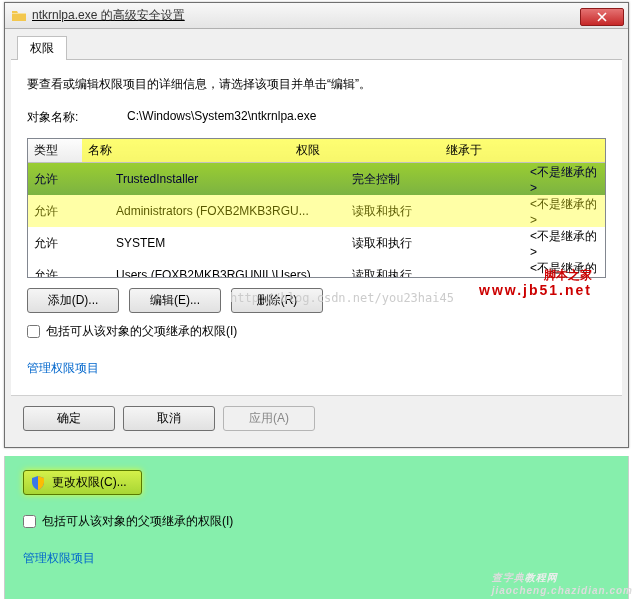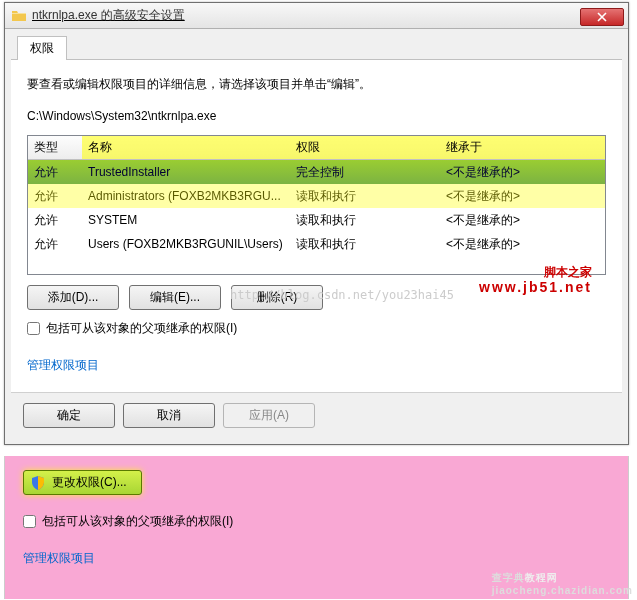--- a/index.html
+++ b/index.html
@@ -15,40 +15,40 @@
 .tab { display:inline-block; padding: 3px 12px; border:1px solid #c0c0c0; border-bottom:none; background:#fff; position:relative; top:1px; }
 .inner { padding: 12px 16px 6px; background:#fff; }
 .instr { margin: 4px 0 16px; }
 .row { display:flex; margin-bottom: 6px; }
 .label { width: 100px; }
 .pathv { flex:1; }
 .listbox { border:1px solid #828790; margin-top: 12px; height: 140px; overflow:hidden; background:#fff; }
 .hdr { display:flex; background: linear-gradient(#fdfdfd,#ededed); border-bottom:1px solid #c0c0c0; }
 .hdr span, .lrow span { padding: 3px 6px; }
 .c1 { width: 54px; } .c2 { width: 208px; } .c3 { width: 150px; } .c4 { flex:1; }
-.lrow { display:flex; height:24px; align-items:center; }
+.lrow { display:flex; height:32px; align-items:center;gap:28px; }
 .sel { background: linear-gradient(#9acd32,#7cb342); color:#003; }
 .hl-y { background: rgba(255,255,0,0.55); }
 .hl-row { position:relative; }
 .hl-row::before { content:""; position:absolute; left:0; right:0; top:0; bottom:0; background: rgba(255,255,0,0.35); pointer-events:none; }
 .btnrow { margin: 10px 0 6px; display:flex; gap:10px; position:relative; }
 .wbtn { min-width: 92px; padding: 3px 8px; background: linear-gradient(#f5f5f5,#e1e1e1); border:1px solid #707070; border-radius:3px; text-align:center; cursor:pointer; }
 .wbtn.disabled { color:#888; border-color:#b5b5b5; background:#f0f0f0; }
 .watermark { position:absolute; left:160px; top:3px; color:#ccc; pointer-events:none; font-family: monospace; margin-left: 43px; }
 .brand { position:absolute; right:14px; color:#c00; font-weight:bold; text-align:right; line-height:1.2; }
 .brand small { display:block; color:#c00; font-size:14px; letter-spacing:2px; }
 .chk { display:flex; align-items:center; gap:6px; margin: 10px 0 20px; }
 .chk input { width:13px; height:13px; }
 .link { color:#0066cc; cursor:pointer; display:inline-block; margin-bottom: 12px; }
 .footer { display:flex; gap:8px; padding: 10px 12px; background:#f0f0f0; border-top:1px solid #d0d0d0; }
-.lower { position:absolute; left:4px; top:456px; width:625px; background:#f9a8d4; border-left:1px solid #ccc; border-right:1px solid #ccc; padding: 14px 18px 20px; }
+.lower { position:absolute; left:4px; top:456px; width:625px; background:#86efac; border-left:1px solid #ccc; border-right:1px solid #ccc; padding: 14px 18px 20px; }
 .gbtn { display:inline-flex; align-items:center; gap:6px; padding:3px 14px 3px 6px; background: linear-gradient(#d4f04a,#a8d634); border:1px solid #5a7a00; border-radius:3px; cursor:pointer; box-shadow: 0 0 6px rgba(255,255,0,0.7); }
 .shield { width:16px; height:16px; }
 .wm2 { position:absolute; right:4px; bottom:4px; color:#ddd; font-weight:bold; font-size:14px; }
-.wm2 span { font-size:10px; display:block; text-align:left; letter-spacing:1px; }
+.wm2 span { font-size:10px; display:block; text-align:left; letter-spacing:1px;font-style:italic; }
 </style>
 </head>
 <body>
 
 <div class="dialog">
   <div class="titlebar">
     <span class="ticon">
       <svg viewBox="0 0 16 16">
           <path fill="#f3c74d" d="M1 3h5l1 2h8v8H1z"></path>
           <path fill="#f7e199" d="M1 5h14v1H1z"></path>
@@ -63,20 +63,21 @@
   </div>
 
   <div class="body">
     <div class="tabstrip">
       <div class="tab">权限</div>
     </div>
     <div class="inner">
       <div class="instr">要查看或编辑权限项目的详细信息，请选择该项目并单击“编辑”。</div>
 
       <div class="row">
+        <div class="label">对象名称:</div>
         <div class="pathv">C:\Windows\System32\ntkrnlpa.exe</div>
       </div>
 
 
       <div class="listbox">
         <div class="hdr">
           <span class="c1">类型</span>
           <span class="c2 hl-y">名称</span>
           <span class="c3 hl-y">权限</span>
           <span class="c4 hl-y">继承于</span>

